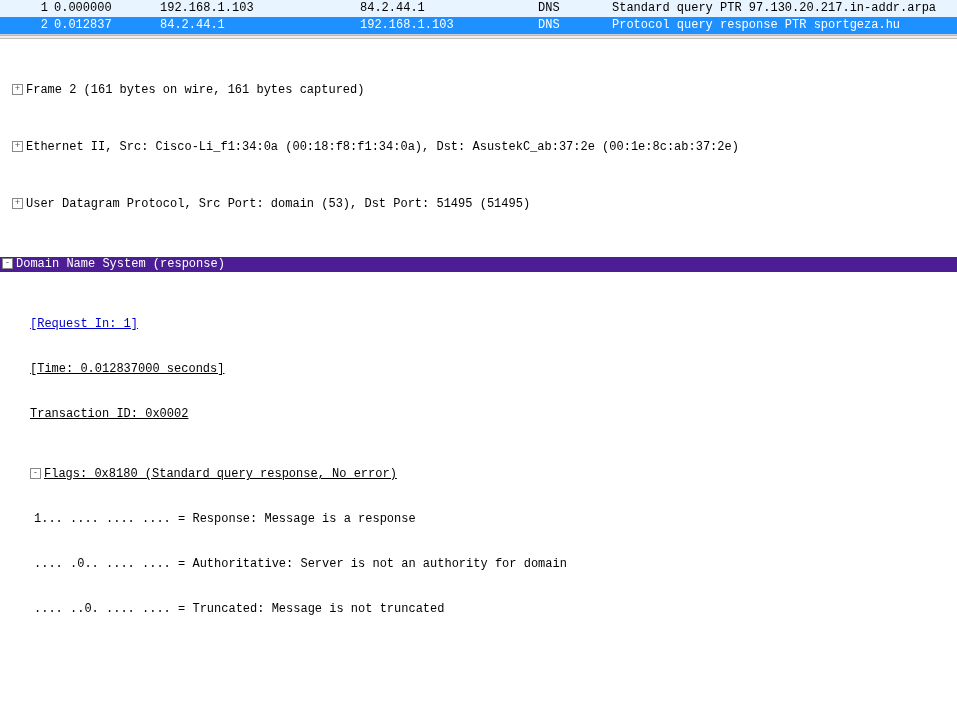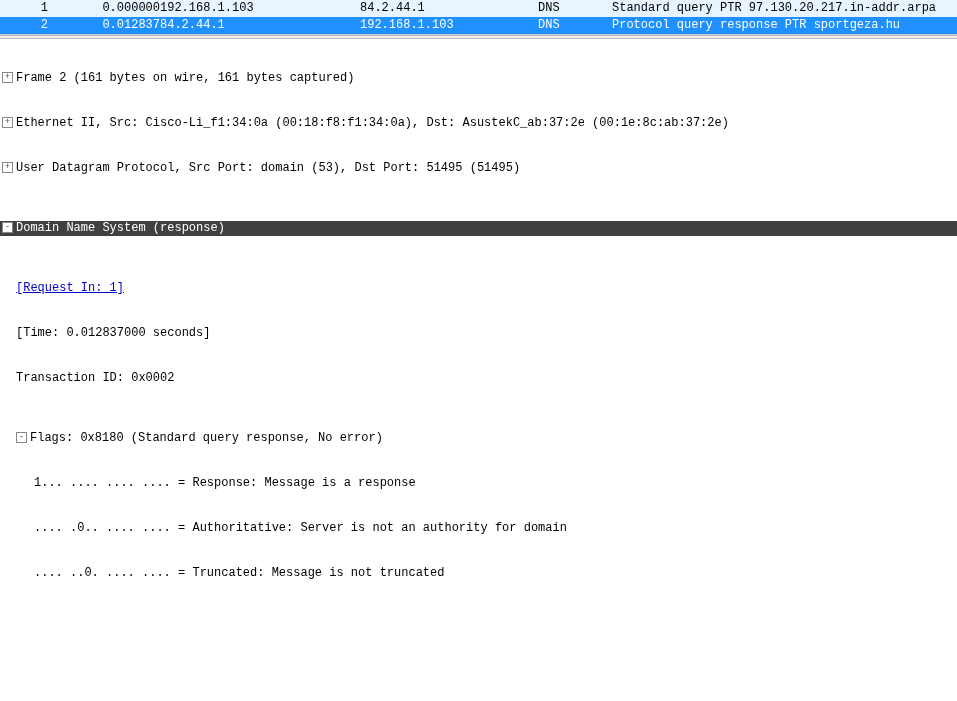--- a/index.html
+++ b/index.html
@@ -13,41 +13,41 @@
   }
   .packet-list { border-bottom: 1px solid #ccc; }
   .packet-row {
     display: flex;
     white-space: pre;
     padding: 1px 0;
   }
   .packet-row.selected { background: #1e90ff; color: #fff; }
   .packet-row.normal { background: #e8f4ff; color: #000; }
   .col-num { width: 54px; text-align: right; padding-right: 6px; }
-  .col-time { width: 106px; text-align: right; }
+  .col-time { width: 106px; }
   .col-src { width: 200px; }
   .col-dst { width: 146px; }
   .col-proto { width: 74px; margin-left: 32px; }
   .col-info { flex: 1; font-family: Liberation Mono, monospace; }
   .divider { height: 4px; background: #eee; border-top:1px solid #bbb; border-bottom:1px solid #bbb; }
   .detail-pane {
     white-space: pre;
     padding: 2px 0;
   }
   .line { display:block; }
   .toggle {
     display:inline-block; width:11px; height:11px;
     border:1px solid #888; text-align:center; line-height:9px;
     font-size:9px; margin-right:3px; vertical-align:middle;
     background:#fff; color:#555;
   }
-  .pad0 { padding-left: 2px; }
-  .pad1 { padding-left: 16px; }
+  .pad0 { padding-left: 12px; margin-top: 12px; }
+  .pad1 { padding-left: 30px; text-decoration: underline; }
   .pad2 { padding-left: 34px; }
-  .hl { background:#404040; color:#fff; display:block; padding-left:2px;}
+  .hl { background:#4c1d95; color:#fff; display:block; padding-left:2px;}
   .link { color:#0000cc; text-decoration: underline; }
 </style>
 </head>
 <body>
 
 <div class="packet-list">
   <div class="packet-row normal">
     <span class="col-num">1</span>
     <span class="col-time">0.000000</span>
     <span class="col-src">192.168.1.103</span>

